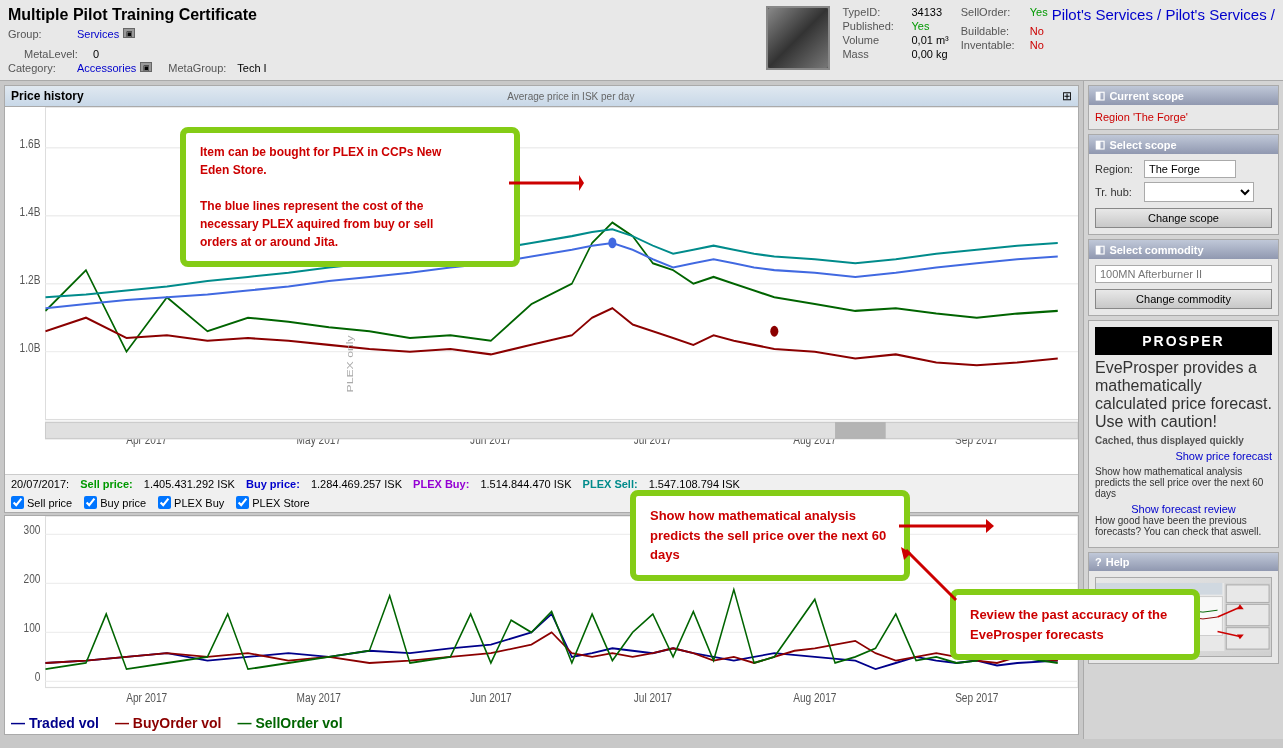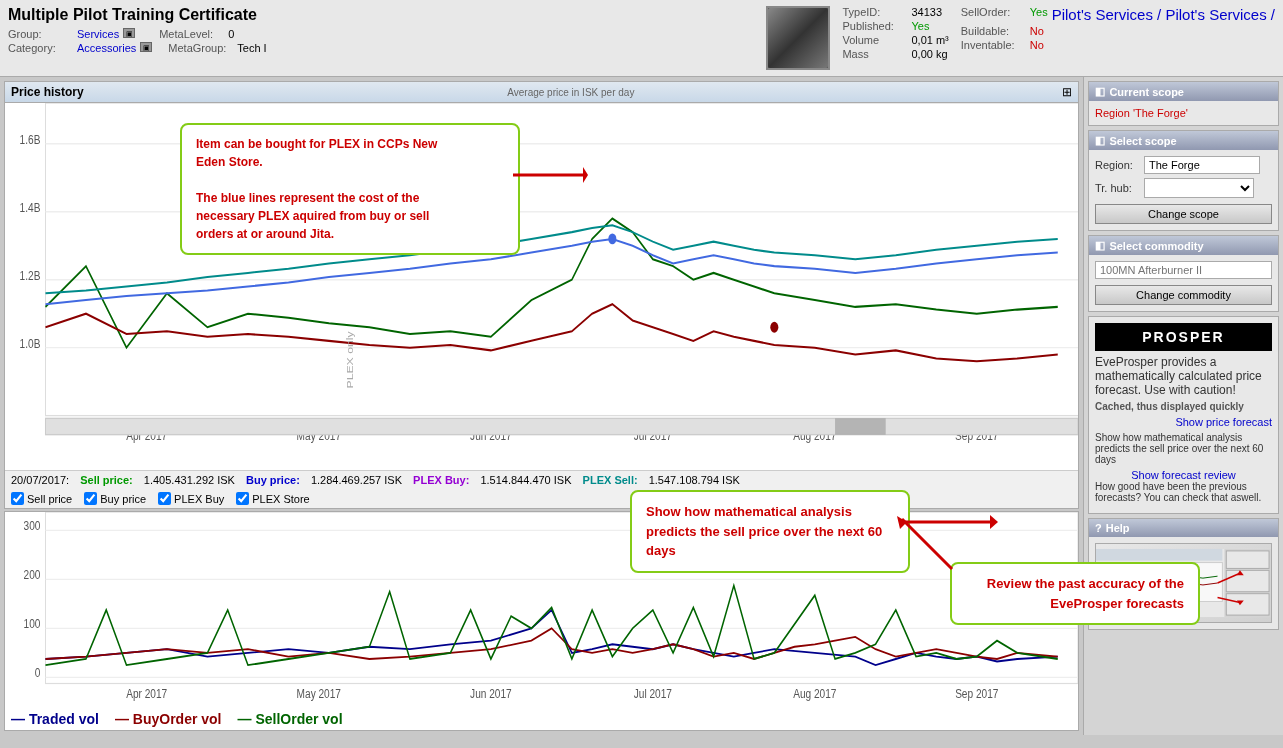--- a/index.html
+++ b/index.html
@@ -26,38 +26,38 @@
     
     .sidebar-panel { background: #e8e8e8; border: 1px solid #aaa; }
     .sidebar-panel-header { background: linear-gradient(to bottom, #c0c8d8, #9098b0); color: #fff; font-weight: bold; font-size: 11px; padding: 3px 6px; display: flex; align-items: center; gap: 4px; }
     .sidebar-panel-body { padding: 6px; }
     .sidebar-row { display: flex; align-items: center; gap: 4px; margin-bottom: 4px; }
     .sidebar-row label { font-size: 11px; color: #333; min-width: 45px; }
     .sidebar-input { width: 100%; border: 1px solid #aaa; padding: 2px 4px; font-size: 11px; background: #fff; }
     .sidebar-select { width: 110px; border: 1px solid #aaa; padding: 2px 2px; font-size: 11px; background: #fff; }
     .sidebar-button { width: 100%; background: linear-gradient(to bottom, #e8e8e8, #c8c8c8); border: 1px solid #888; padding: 3px 6px; font-size: 11px; cursor: pointer; margin-top: 2px; }
     .prosper-banner { background: #000; color: #fff; padding: 6px; text-align: center; font-size: 14px; font-weight: bold; letter-spacing: 2px; margin-bottom: 4px; }
-    .prosper-text { font-size: 12px; color: #333; margin-bottom: 4px; }
+    .prosper-text { font-size: 16px; color: #333; margin-bottom: 4px; }
     .cached-text { font-size: 10px; color: #555; margin-bottom: 4px; }
     .cached-text span { font-weight: bold; }
     .forecast-link { color: #00c; font-size: 11px; text-decoration: none; cursor: pointer; display: block; text-align: right; margin-bottom: 4px; }
     .forecast-desc { font-size: 10px; color: #333; margin-bottom: 4px; }
     .review-link { color: #00c; font-size: 11px; text-decoration: none; cursor: pointer; display: block; text-align: center; }
     .help-image { width: 100%; height: 80px; background: #ddd; border: 1px solid #aaa; overflow: hidden; position: relative; }
     .help-image-content { width: 100%; height: 100%; background: linear-gradient(135deg, #e8e8e8 0%, #d0d0d0 100%); display: flex; align-items: center; justify-content: center; font-size: 9px; color: #888; }
 
     
     .chart-panel { background: #fff; border: 1px solid #aaa; margin: 4px; flex: 1; display: flex; flex-direction: column; }
     .chart-header { background: linear-gradient(to bottom, #e0e8f0, #c8d8e8); border-bottom: 1px solid #aaa; padding: 3px 6px; display: flex; justify-content: space-between; align-items: center; }
     .chart-title { font-weight: bold; font-size: 12px; }
     .chart-subtitle { font-size: 10px; color: #666; }
     .chart-body { flex: 1; position: relative; overflow: hidden; background: #fff; }
 
     
-    .tooltip-box { position: absolute; background: #fff; border: 2px solid #84cc16; border-radius: 8px; padding: 10px 14px; font-size: 12px; color: #cc0000; font-weight: bold; line-height: 1.5; z-index: 10; }
+    .tooltip-box { position: absolute; background: #fff; border: 6px solid #84cc16; border-radius: 8px; padding: 10px 14px; font-size: 12px; color: #cc0000; font-weight: bold; line-height: 1.5; z-index: 10; }
 
     
     .price-bar { background: #f0f0f0; border-top: 1px solid #ccc; padding: 3px 6px; font-size: 11px; }
     .price-bar span { margin-right: 8px; }
     .sell-price { color: #090; font-weight: bold; }
     .buy-price { color: #00c; font-weight: bold; }
     .plex-buy { color: #9400d3; font-weight: bold; }
     .plex-sell { color: #008b8b; font-weight: bold; }
 
     
@@ -77,21 +77,21 @@
     .col-link { color: #00c; text-decoration: none; }
 
     .icon-small { display: inline-block; width: 12px; height: 10px; background: #999; border: 1px solid #666; vertical-align: middle; font-size: 7px; text-align: center; line-height: 10px; }
   </style>
 </head>
 <body>
 
 <div class="header">
   <div class="header-left">
     <div class="item-title">Multiple Pilot Training Certificate</div>
-    <div style="display:flex; gap:8px; margin-top:4px;">
+    <div style="display:flex; gap:8px; margin-top:4px;flex-direction:column;">
       <div class="info-row">
         <span class="info-label">Group:</span>
         <a class="info-value blue col-link">Services</a>
         <span class="icon-small">▣</span>
       </div>
       <div class="info-row" style="margin-left:16px;">
         <span class="info-label">MetaLevel:</span>
         <span class="info-value">0</span>
       </div>
     </div>
@@ -299,21 +299,21 @@
     </div>
 
     <div class="sidebar-panel">
       <div class="sidebar-panel-header">
         <span>◧</span>
         <span>Select scope</span>
       </div>
       <div class="sidebar-panel-body">
         <div class="sidebar-row">
           <label>Region:</label>
-          <input class="sidebar-input" type="text" style="width: 116px;" value="The Forge">
+          <input class="sidebar-input" type="text" style="width: 92px;" value="The Forge">
         </div>
         <div class="sidebar-row">
           <label>Tr. hub:</label>
           <select class="sidebar-select">
             <option></option>
           </select>
         </div>
         <button class="sidebar-button">Change scope</button>
       </div>
     </div>
@@ -379,21 +379,21 @@
   <div class="tooltip-box" style="width:280px; font-size:13px; position:relative;">
     <div>Show how mathematical analysis predicts the sell price over the next 60 days</div>
 
     <svg style="position:absolute; right:-90px; top:10px; width:100px; height:40px;" viewBox="0 0 100 40">
       <line x1="5" y1="20" x2="92" y2="20" stroke="#cc0000" stroke-width="3"></line>
       <polygon points="92,13 100,20 92,27" fill="#cc0000"></polygon>
     </svg>
   </div>
 </div>
 
-<div style="position:fixed; left:950px; top:562px; z-index:20;text-align:right;">
+<div style="position:fixed; left:950px; top:589px; z-index:20;">
   <div class="tooltip-box" style="width:250px; font-size:13px; position:relative;">
     <div>Review the past accuracy of the EveProsper forecasts</div>
 
     <svg style="position:absolute; left:-60px; top:-50px; width:70px; height:60px;" viewBox="0 0 70 60">
       <line x1="60" y1="55" x2="10" y2="5" stroke="#cc0000" stroke-width="3"></line>
       <polygon points="5,2 15,8 8,15" fill="#cc0000"></polygon>
     </svg>
   </div>
 </div>
 

